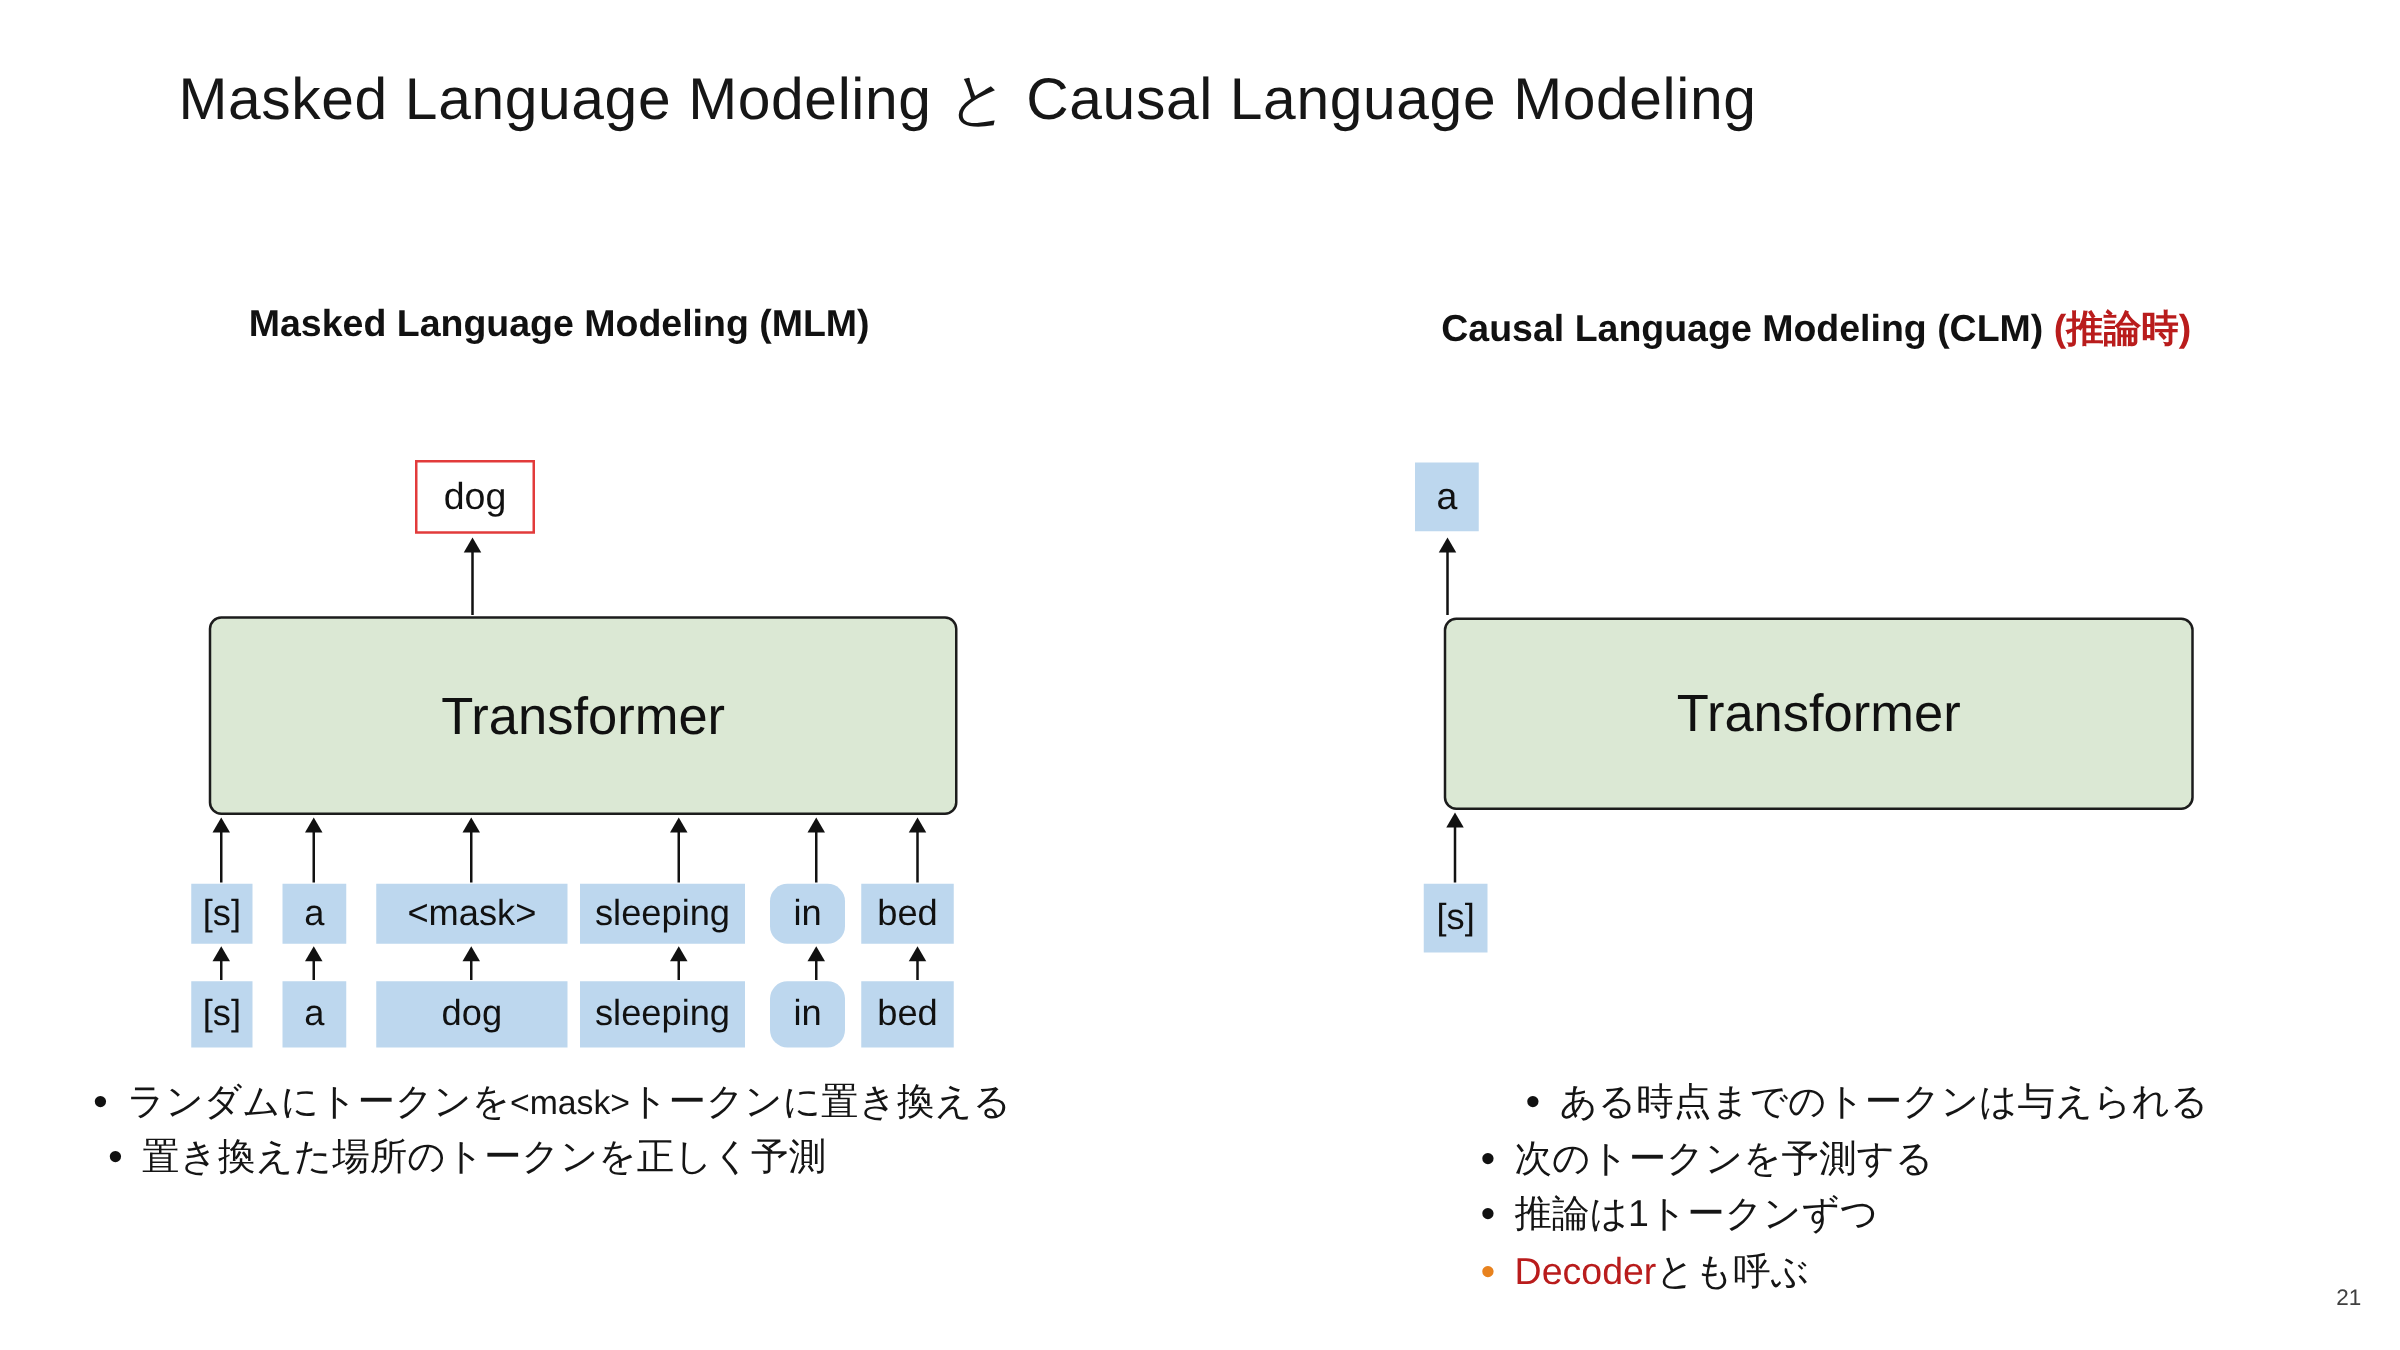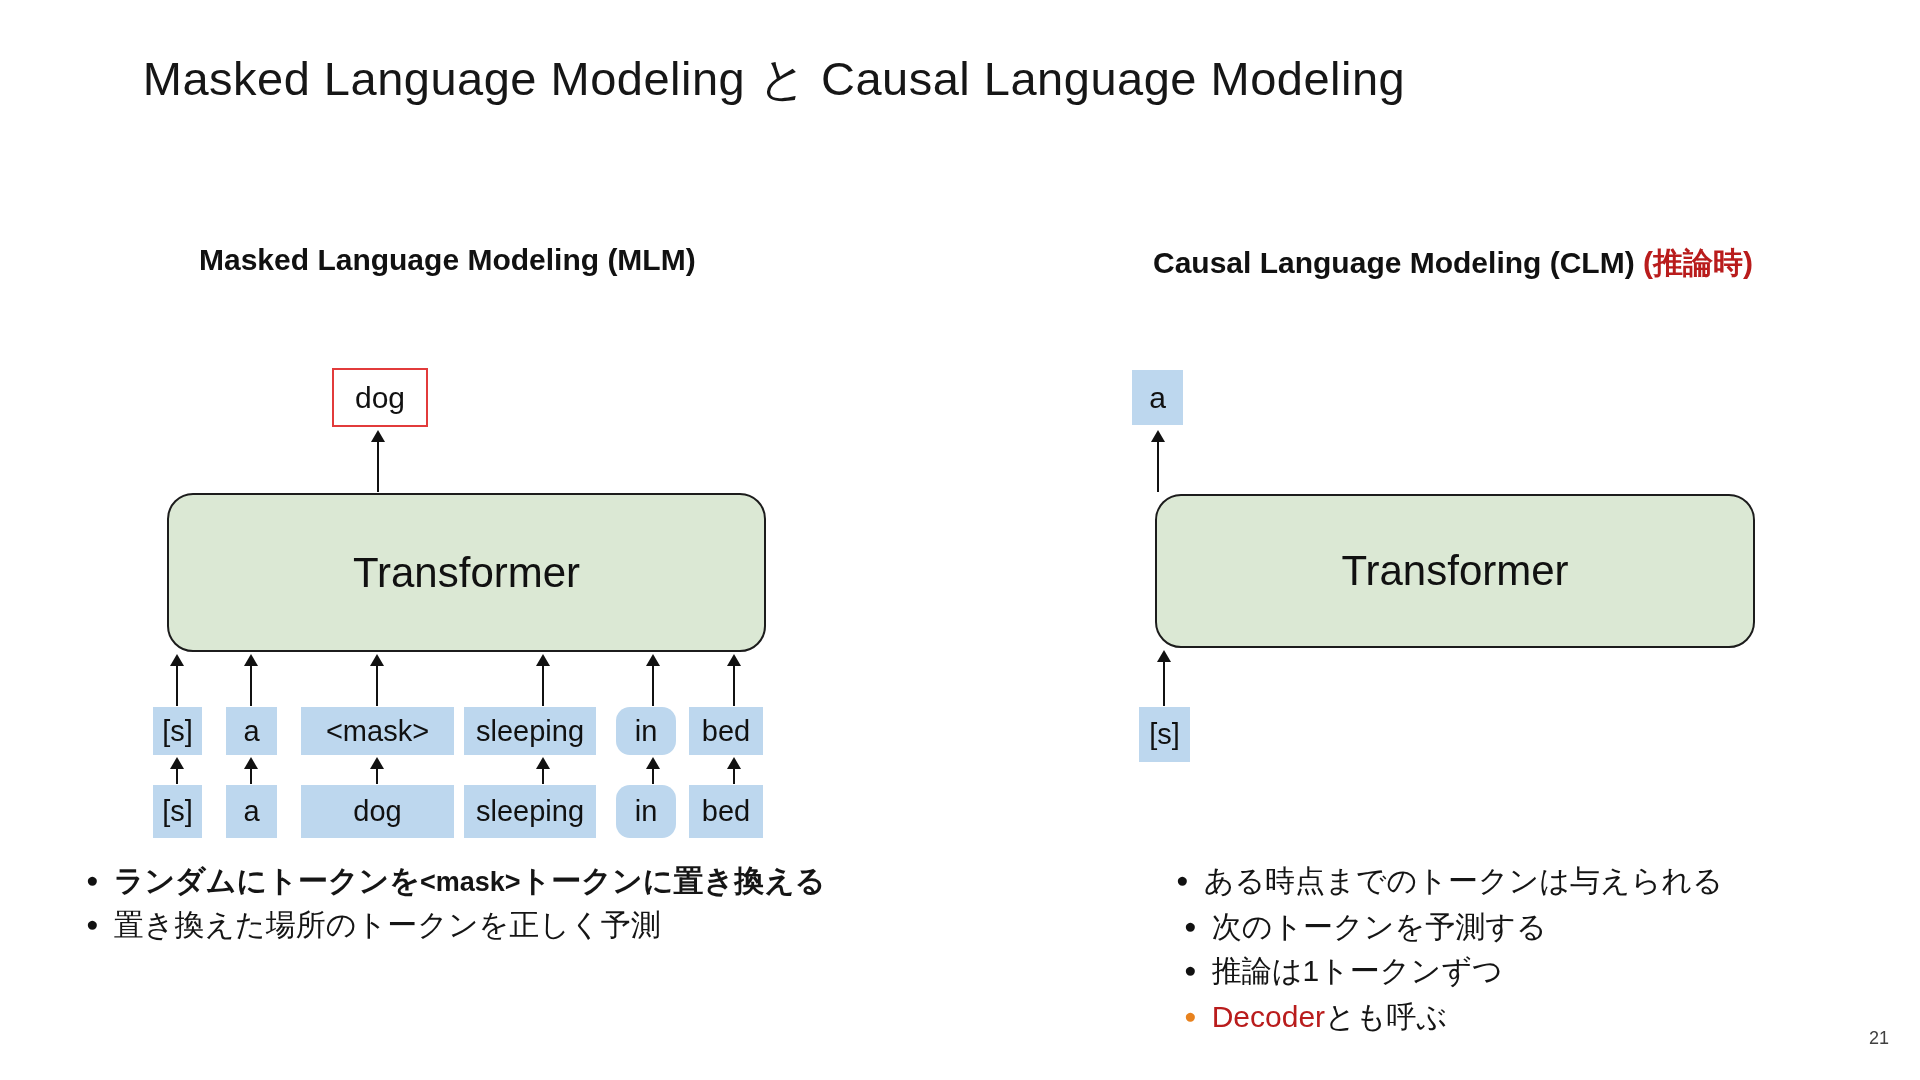--- a/index.html
+++ b/index.html
@@ -34,21 +34,21 @@
   }
   .mlm-heading { left: 171px; margin-left: 28px; }
   .clm-heading { left: 1153px; }
   .accent { color: #b91c1c; }
 
   
   .transformer {
     position: absolute;
     background: #dbe8d4;
     border: 2px solid #1c1c1c;
-    border-radius: 26px;
+    border-radius: 10px;
     display: flex; align-items: center; justify-content: center;
     font-size: 42px;
     color: #111;
   }
   .mlm-tr { left: 167px; top: 493px; width: 599px; height: 159px; }
   .clm-tr { left: 1155px; top: 494px; width: 600px; height: 154px; }
 
   
   .outbox {
     position: absolute;
@@ -164,40 +164,40 @@
   <div class="arrow" style="left:645px; top:757px; height:27px;"></div>
   <div class="arrow" style="left:726px; top:757px; height:27px;"></div>
 
   <div class="token row2 c0">[s]</div>
   <div class="token row2 c1">a</div>
   <div class="token row2 c2">dog</div>
   <div class="token row2 c3">sleeping</div>
   <div class="token row2 c4">in</div>
   <div class="token row2 c5">bed</div>
 
-  <div class="bullet-line" style="left:86px; top:861px;font-weight:bold;">
+  <div class="bullet-line" style="left:74px; top:861px;">
     <span class="dot"></span><span>ランダムにトークンを</span><span class="seg-code">&lt;mask&gt;</span><span>トークンに置き換える</span>
   </div>
   <div class="bullet-line" style="left:86px; top:905px;">
     <span class="dot"></span><span>置き換えた場所のトークンを正しく予測</span>
   </div>
 
   <div class="outbox clm-out">
     <span>a</span>
   </div>
   <div class="arrow" style="left:1150px; top:430px; height:62px;"></div>
 
   <div class="transformer clm-tr">
     <span>Transformer</span>
   </div>
 
   <div class="arrow" style="left:1156px; top:650px; height:56px;"></div>
   <div class="token clm-in">[s]</div>
 
-  <div class="bullet-line" style="left:1176px; top:861px;">
+  <div class="bullet-line" style="left:1220px; top:861px;font-family:Liberation Mono, monospace;">
     <span class="dot"></span><span>ある時点までのトークンは与えられる</span>
   </div>
   <div class="bullet-line" style="left:1184px; top:907px;">
     <span class="dot"></span><span>次のトークンを予測する</span>
   </div>
   <div class="bullet-line" style="left:1184px; top:951px;">
     <span class="dot"></span><span>推論は1トークンずつ</span>
   </div>
   <div class="bullet-line accent-dot" style="left:1184px; top:997px;">
     <span class="dot"></span><span class="accent">Decoder</span><span>とも呼ぶ</span>

